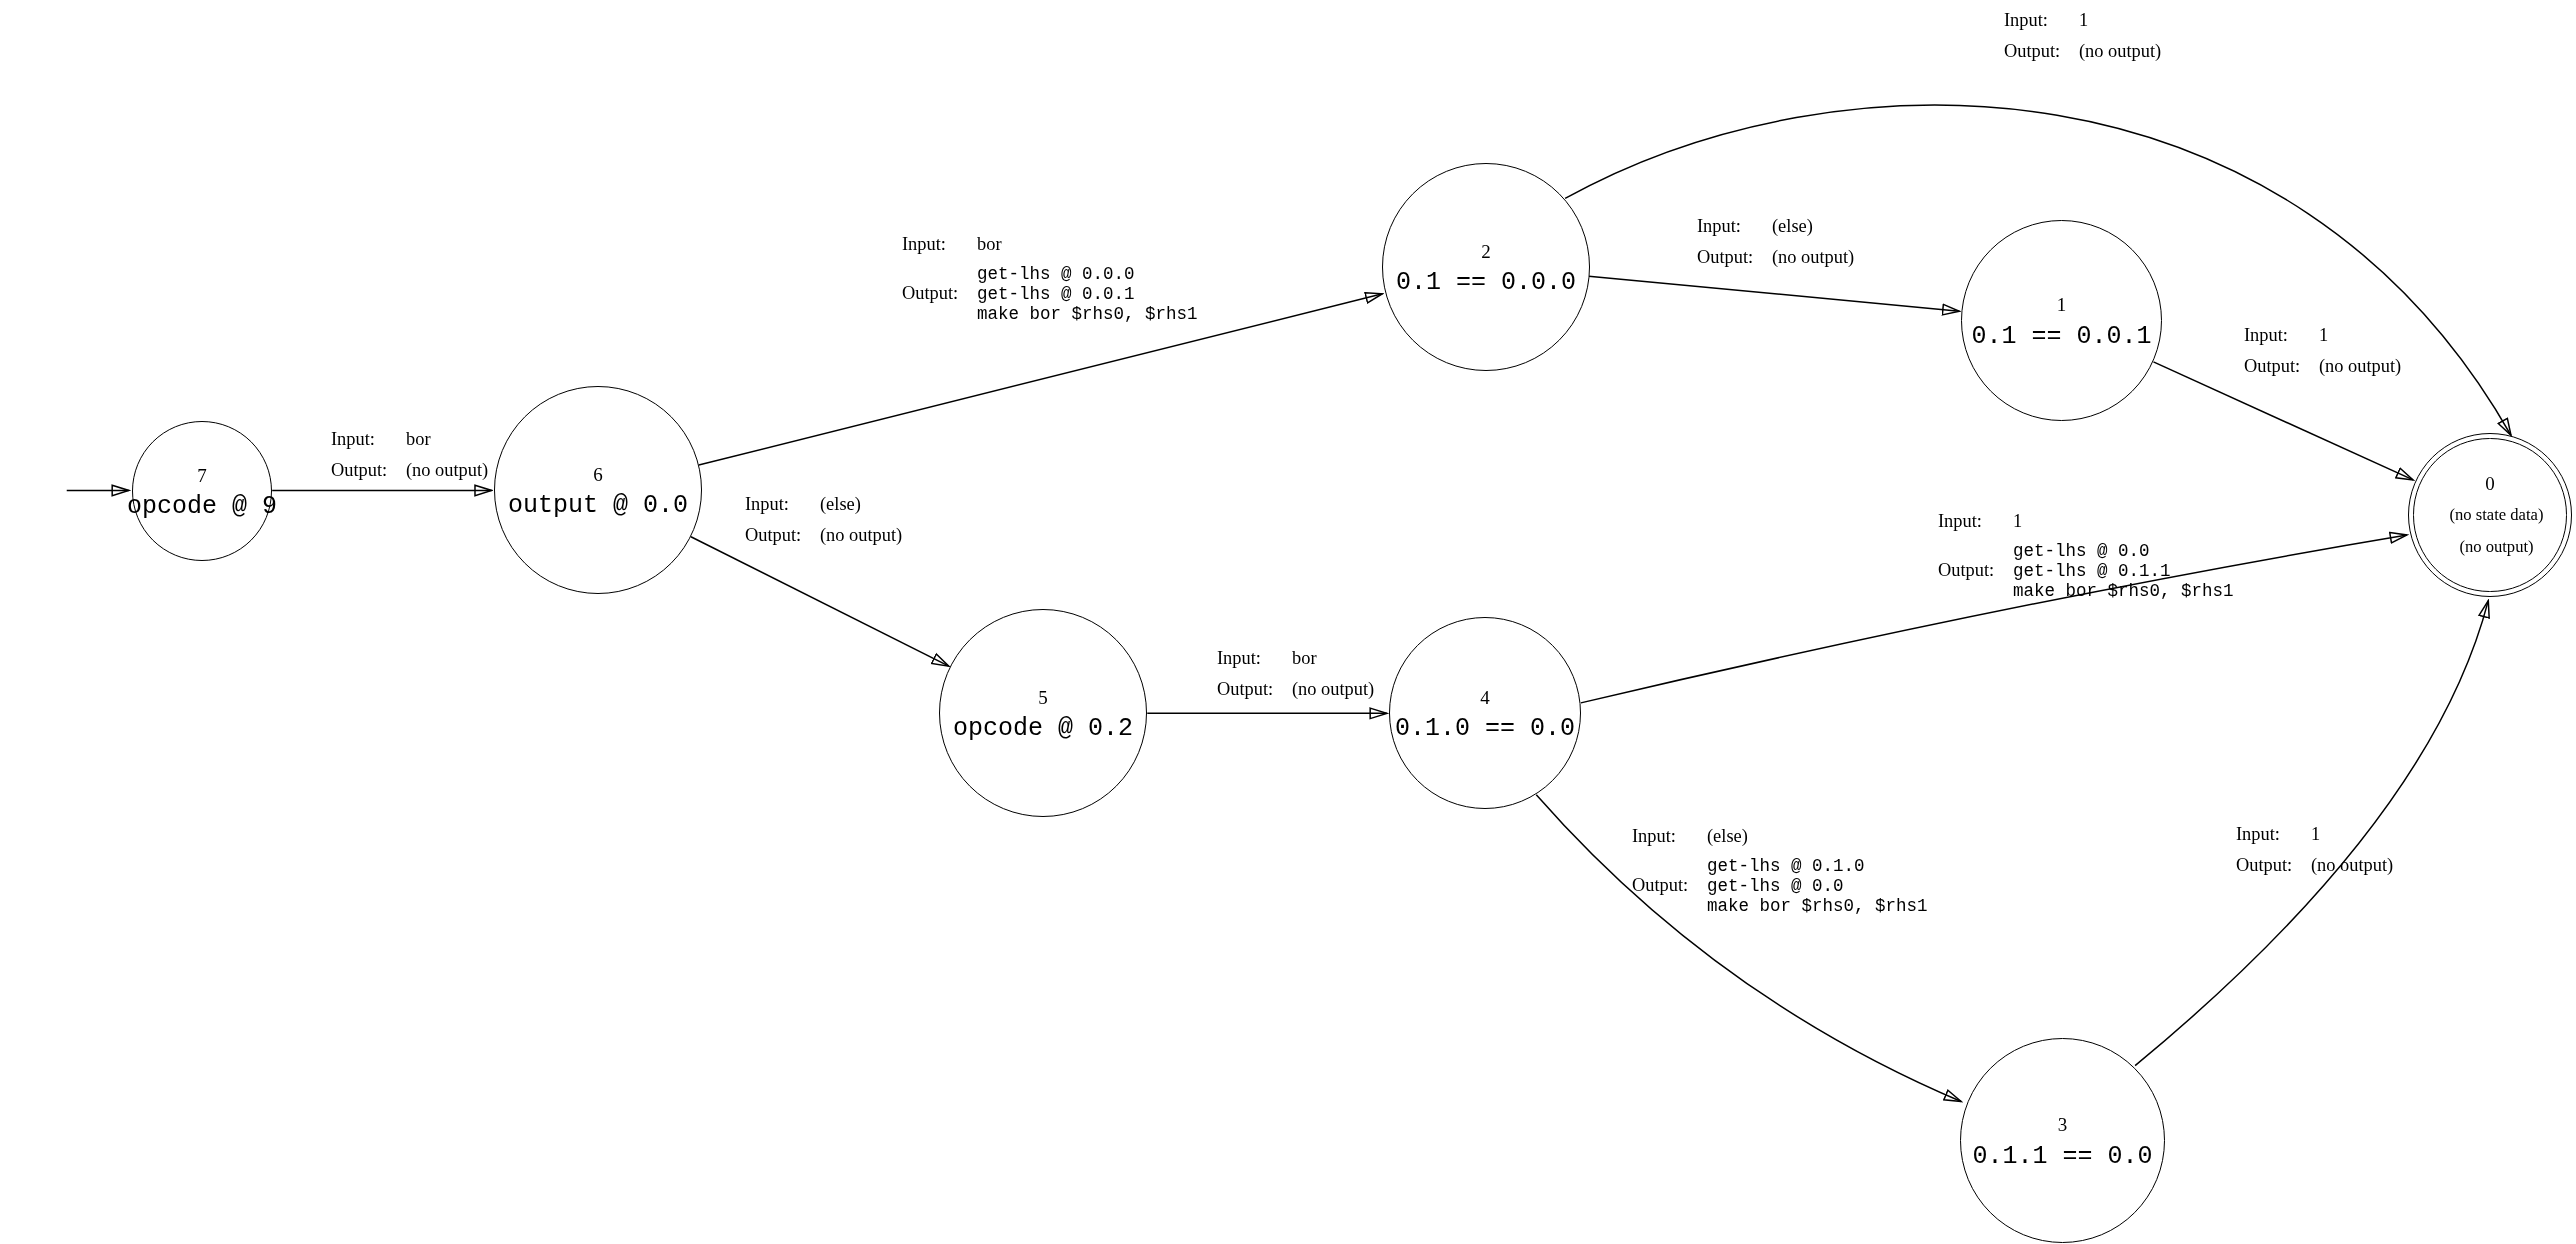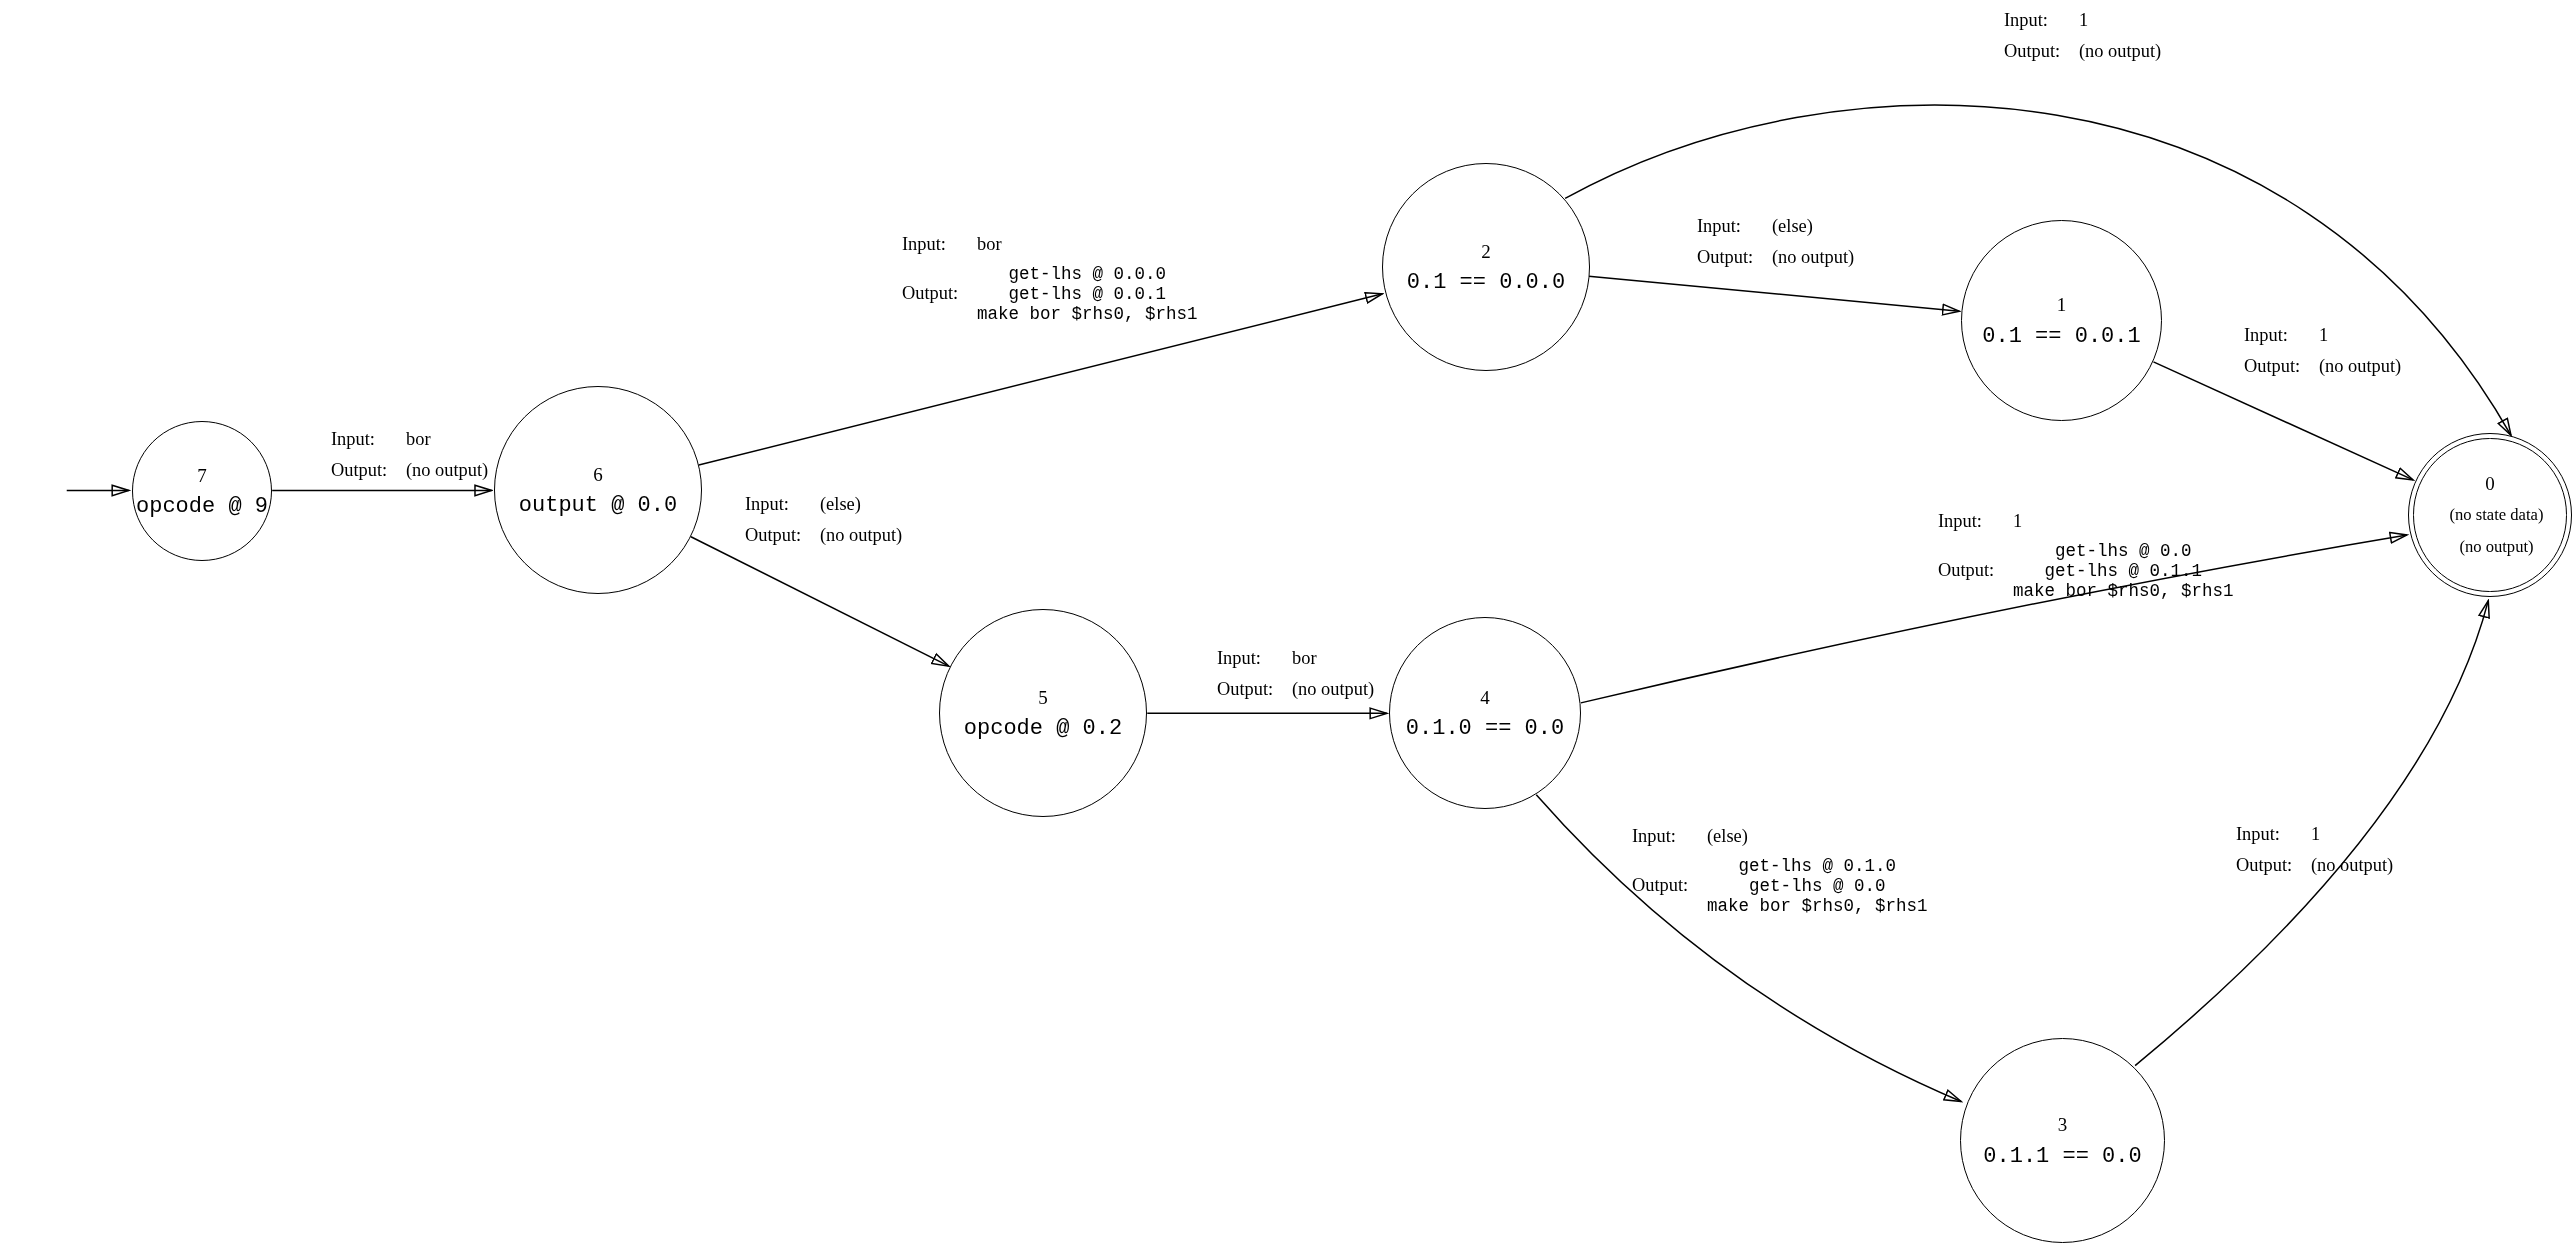--- a/index.html
+++ b/index.html
@@ -21,37 +21,37 @@
     border: 1.7px solid #000;
     border-radius: 50%;
     background: #fff;
     display: flex;
     flex-direction: column;
     align-items: center;
     justify-content: center;
     text-align: center;
   }
   .state .num  { font-size: 19px; line-height: 31.5px; font-family: "Liberation Serif", serif; }
-  .state .data { font-size: 22px; line-height: 31.5px; font-family: "Liberation Mono", monospace; white-space: pre; }
+  .state .data { font-size: 25px; line-height: 31.5px; font-family: "Liberation Mono", monospace; white-space: pre; }
   .state .meta { font-size: 16.6px; line-height: 31.5px; font-family: "Liberation Serif", serif; margin-left: 13px; }
   .inner-ring {
     position: absolute;
     inset: 4.4px;
     border: 1.7px solid #000;
     border-radius: 50%;
   }
 
   .edge-label { position: absolute; font-size: 18.4px; }
   .lrow { display: flex; align-items: flex-start; line-height: 23px; margin-bottom: 7.9px; white-space: nowrap; }
   .lrow.code { align-items: center; margin-bottom: 0; }
   .lkey { width: 75px; flex: 0 0 75px; }
   .lcode {
     display: flex;
     flex-direction: column;
-    align-items: center;
+    align-items: flex-start;
     font-family: "Liberation Mono", monospace;
     font-size: 17.5px;
     line-height: 20px;
     white-space: pre;
   }
 </style>
 </head>
 <body>
 
 <div class="canvas">

